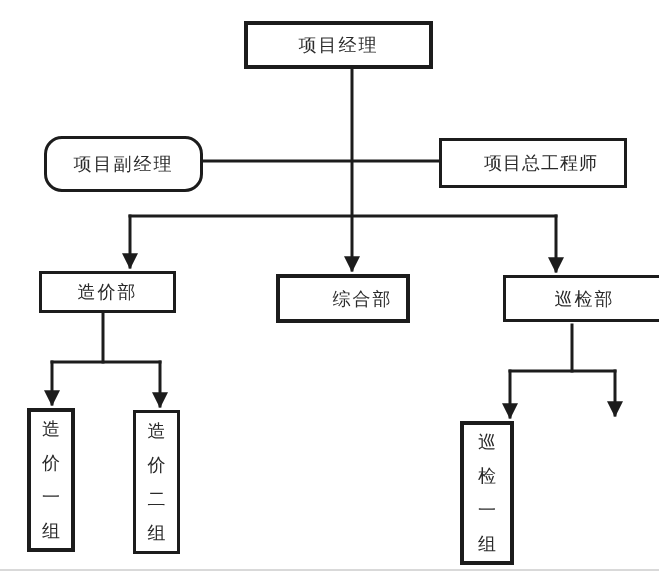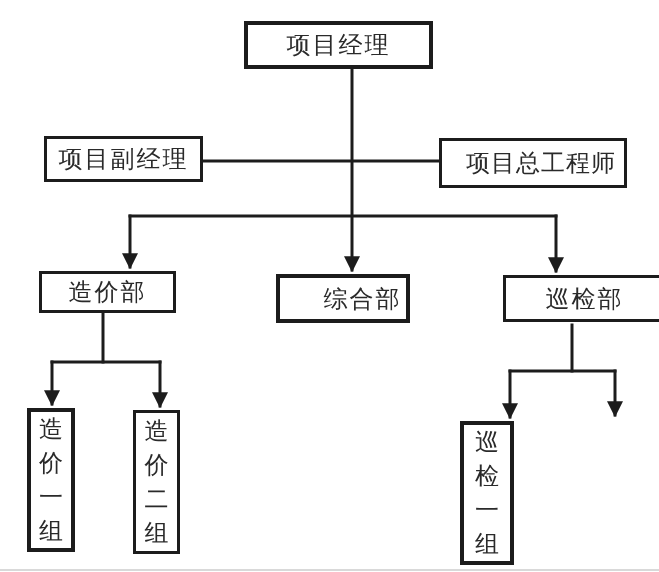--- a/index.html
+++ b/index.html
@@ -24,21 +24,21 @@
   }
   .box {
     position: absolute;
     box-sizing: border-box;
     border: 3px solid #1c1c1c;
     background: #ffffff;
     display: flex;
     align-items: center;
     justify-content: center;
     color: #2a2a2a;
-    font-size: 24px;
+    font-size: 18px;
     letter-spacing: 2px;
     text-align: center;
   }
   .box.thick {
     border-width: 4px;
   }
   .box.vertical {
     letter-spacing: 0;
   }
   .box.vertical span {
@@ -87,21 +87,21 @@
       <line x1="510" y1="371" x2="615" y2="371"></line>
       <line x1="510" y1="371" x2="510" y2="417" marker-end="url(#arrow)"></line>
       <line x1="615" y1="371" x2="615" y2="415" marker-end="url(#arrow)"></line>
     </g>
   </svg>
 
   <div class="box thick" style="left:244px; top:21px; width:189px; height:48px;">
     <span>项目经理</span>
   </div>
 
-  <div class="box" style="left:44px; top:136px; width:159px; height:46px;">
+  <div class="box" style="left:44px; top:136px; width:159px; height:56px;border-radius:18px;">
     <span>项目副经理</span>
   </div>
   <div class="box" style="left:439px; top:138px; width:188px; height:50px; letter-spacing:1px;padding-left:16px;">
     <span>项目总工程师</span>
   </div>
 
   <div class="box" style="left:39px; top:271px; width:137px; height:42px;">
     <span>造价部</span>
   </div>
   <div class="box thick" style="left:276px; top:274px; width:134px; height:49px;padding-left:39px;">

